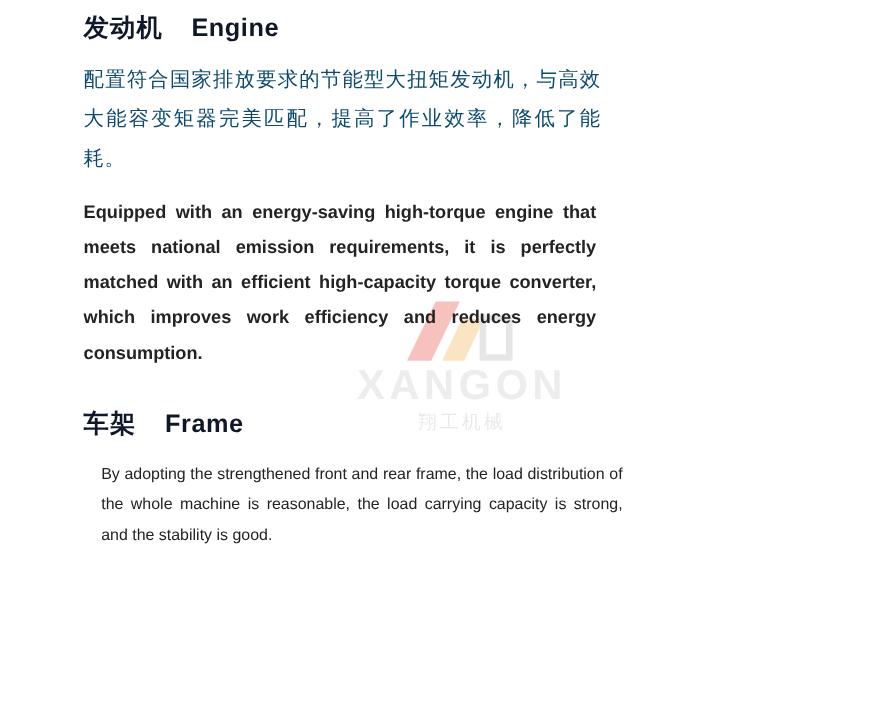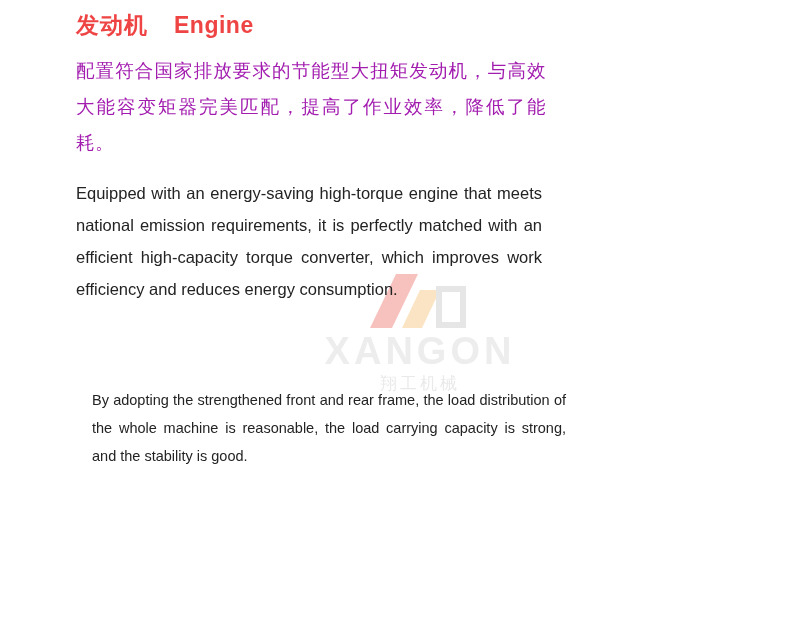--- a/index.html
+++ b/index.html
@@ -68,52 +68,52 @@
     left: 76px;
     top: 0;
     width: 640px;
   }
 
   .section { position: relative; }
 
   .heading {
     font-size: 23px;
     font-weight: bold;
-    color: #ef4444;
+    color: #0f172a;
     white-space: nowrap;
   }
   .heading .cn { font-family: "DejaVu Sans", sans-serif; letter-spacing: 1px; }
   .heading .gap { display: inline-block; width: 26px; }
   .heading .en { font-family: "Liberation Sans", sans-serif; letter-spacing: 0.5px; }
 
   .cn-para {
-    font-family: Liberation Mono, monospace;
+    font-family: Liberation Serif, serif;
     font-size: 18.5px;
     line-height: 36px;
-    color: #a21caf;
+    color: #0c4a6e;
     text-align: justify;
     text-justify: inter-ideograph;
     letter-spacing: 0.5px;
   }
   .en-para {
     font-family: "Liberation Sans", sans-serif;
     font-size: 16.5px;
     line-height: 32px;
     color: #232323;
     text-align: justify;
   }
   .en-para.small {
     font-size: 14.5px;
     line-height: 28px;
   }
 
   #sec-engine { position: absolute; left: 0; top: 10px; width: 478px; }
   #sec-engine .heading { margin: 0 0 14px 0; }
   #sec-engine .cn-para { width: 470px; margin: 0 0 14px 0; }
-  #sec-engine .en-para { width: 466px; margin: 0; }
+  #sec-engine .en-para { width: 466px; margin: 0; font-weight: bold; }
 
   #sec-frame { position: absolute; left: 0; top: 370px; width: 500px; }
   #sec-frame .heading { margin: 0 0 10px 0; }
   #sec-frame .cn-para { width: 430px; margin: 0 0 12px 0; }
   #sec-frame .en-para { width: 474px; margin: 16px; }
 </style>
 </head>
 <body>
 
 <div class="page">
@@ -132,17 +132,20 @@
 
     <div class="section" id="sec-engine">
       <div class="heading">
         <span class="cn">发动机</span><span class="gap"></span><span class="en">Engine</span>
       </div>
       <p class="cn-para">配置符合国家排放要求的节能型大扭矩发动机，与高效大能容变矩器完美匹配，提高了作业效率，降低了能耗。</p>
       <p class="en-para">Equipped with an energy-saving high-torque engine that meets national emission requirements, it is perfectly matched with an efficient high-capacity torque converter, which improves work efficiency and reduces energy consumption.</p>
     </div>
 
     <div class="section" id="sec-frame">
+      <div class="heading">
+        <span class="cn">车架</span><span class="gap"></span><span class="en">Frame</span>
+      </div>
       <p class="en-para small">By adopting the strengthened front and rear frame, the load distribution of the whole machine is reasonable, the load carrying capacity is strong, and the stability is good.</p>
     </div>
 
   </div>
 </div>
 
 </body></html>

